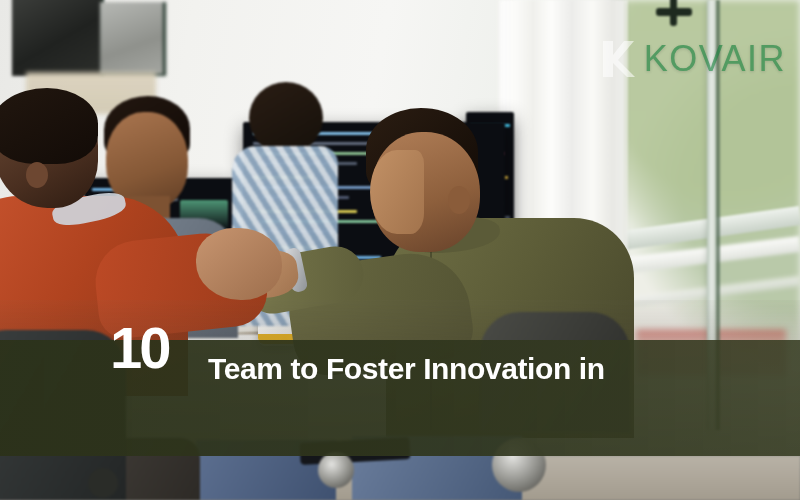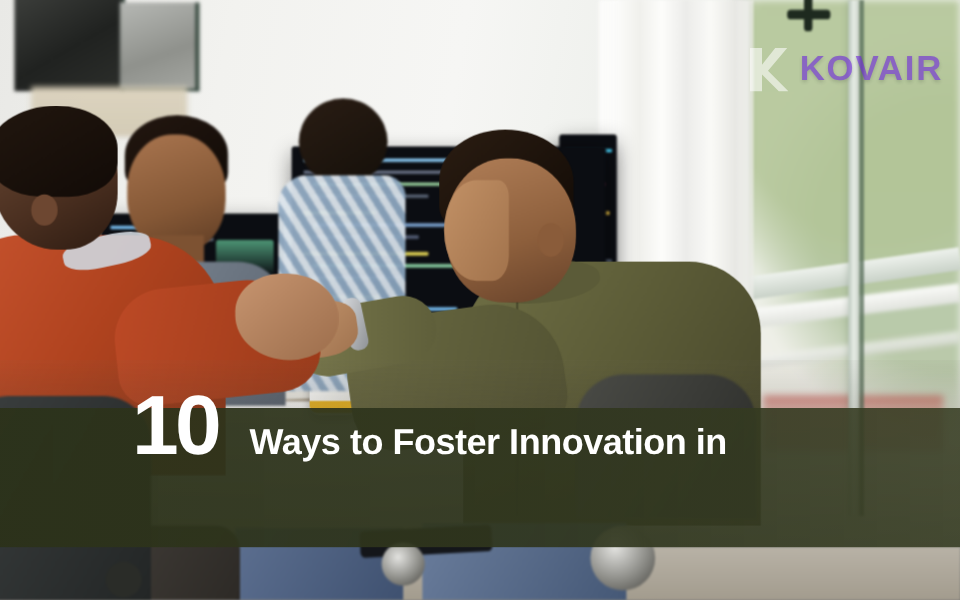--- a/index.html
+++ b/index.html
@@ -346,32 +346,32 @@
   .blurwrap{filter:blur(1.1px);}
   .sharp{filter:blur(.2px);}
 
   
   .logo{
     position:absolute;right:14px;top:38px;display:flex;align-items:center;gap:9px;
     opacity:.62;
   }
   .logo-mark{width:34px;height:40px;position:relative;}
   .logo-text{
-    color:#6d28d9;font-size:29px;font-weight:700;letter-spacing:1.5px;
+    color:#15803d;font-size:36px;font-weight:400;letter-spacing:1.5px;
     text-shadow:0 1px 3px rgba(60,70,60,.35);
   }
 
   
   .overlay{
     position:absolute;left:0;top:340px;width:100%;height:116px;
     background:linear-gradient(90deg,rgba(44,50,26,.95) 0%,rgba(48,54,30,.93) 55%,rgba(56,62,36,.88) 100%);
   }
   .big-num{
     position:absolute;left:110px;top:319px;
-    font-size:70px;font-weight:800;color:#ffffff;line-height:1;
+    font-size:58px;font-weight:800;color:#ffffff;line-height:1;
     letter-spacing:-3px;
   }
   .title-lines{
     position:absolute;left:208px;top:349px;
     font-size:30px;font-weight:800;color:#ffffff;line-height:1.32;
     letter-spacing:-.4px;
   }
   .title-l2{position:absolute;left:118px;top:389px;
     font-size:30px;font-weight:800;color:#ffffff;line-height:1.32;letter-spacing:-.4px;}
 </style>
@@ -522,15 +522,15 @@
     <div class="logo-mark">
       <svg viewBox="0 0 34 40" width="34" height="40" aria-hidden="true">
         <path d="M2 2 L2 38 L12 38 L12 24 L26 38 L34 38 L17 21 L33 2 L23 2 L12 16 L12 2 Z" fill="#ffffff" opacity="0.92"></path>
       </svg>
     </div>
     <div class="logo-text">KOVAIR</div>
   </div>
 
   <div class="overlay"></div>
   <div class="big-num">10</div>
-  <div class="title-lines">Ways to Foster Innovation in</div>
+  <div class="title-lines">Team to Foster Innovation in</div>
 
 </div>
 
 </body></html>

